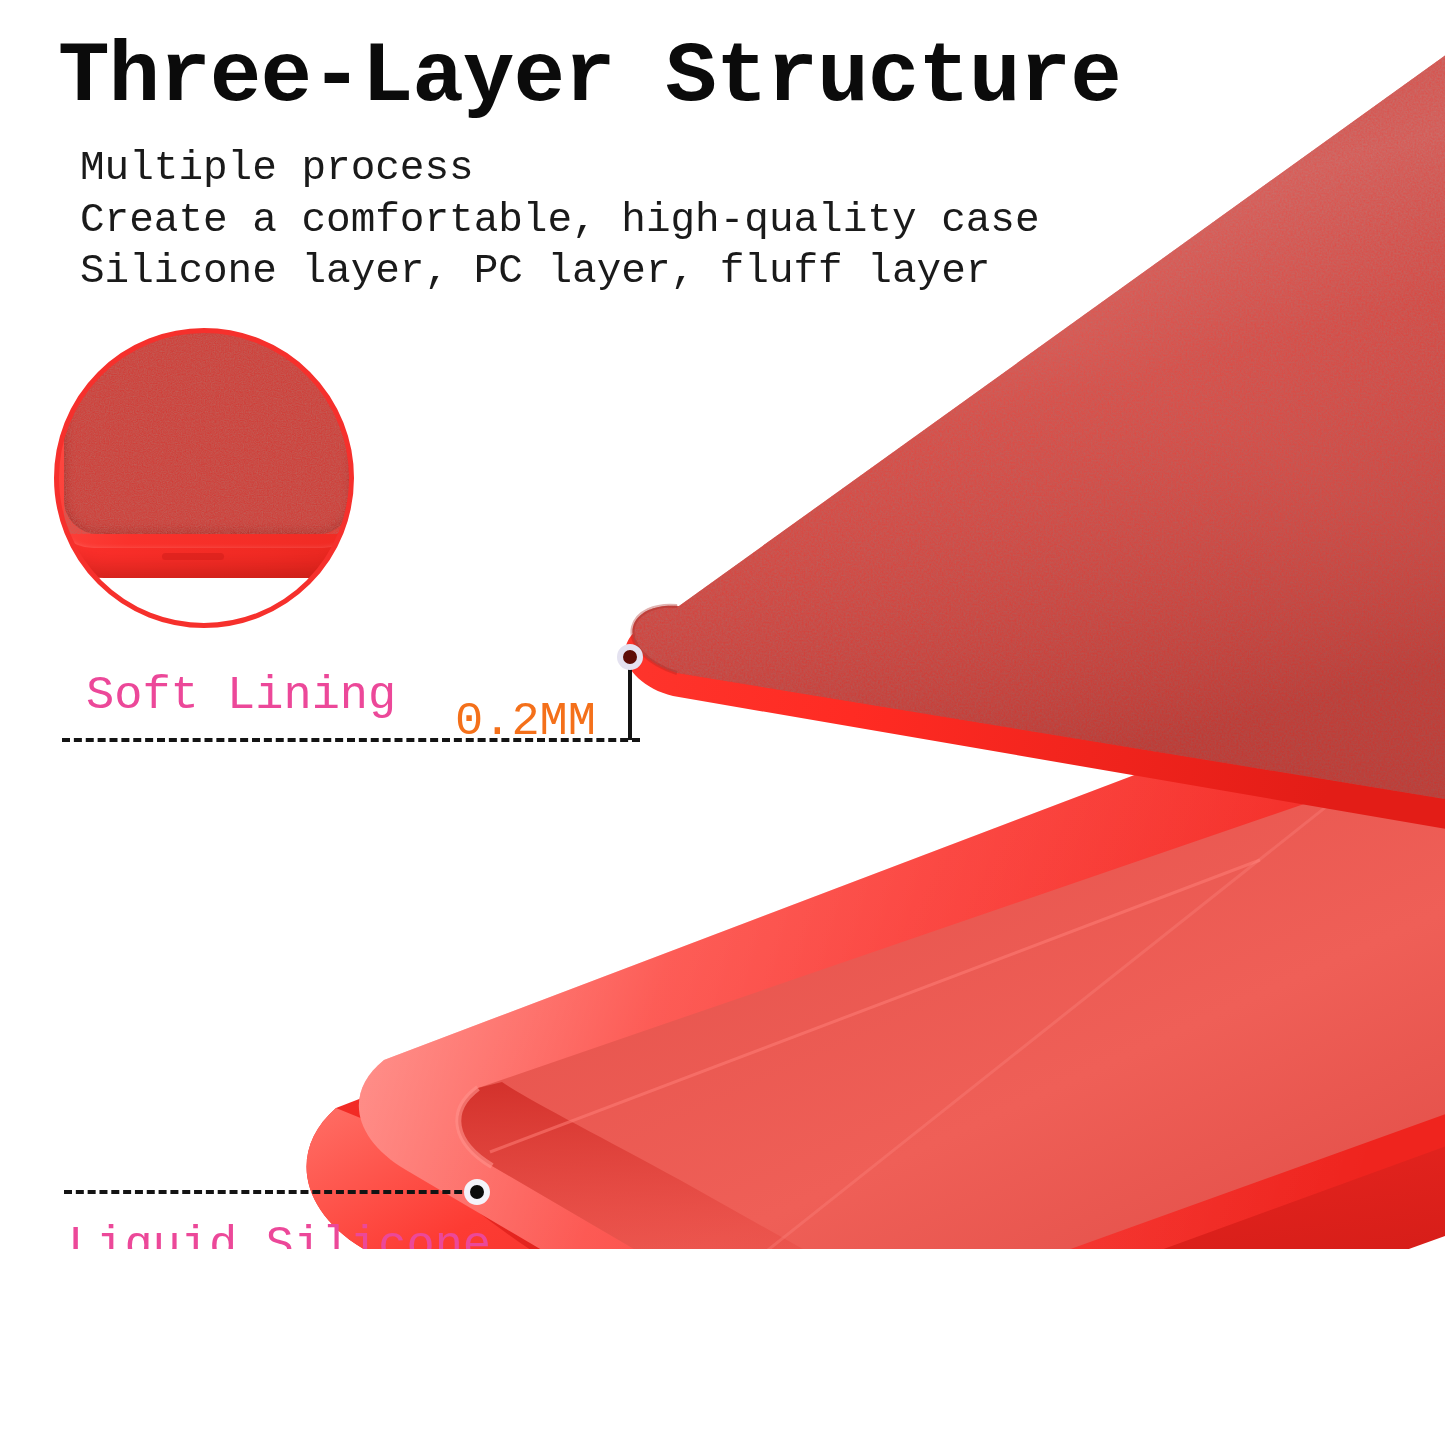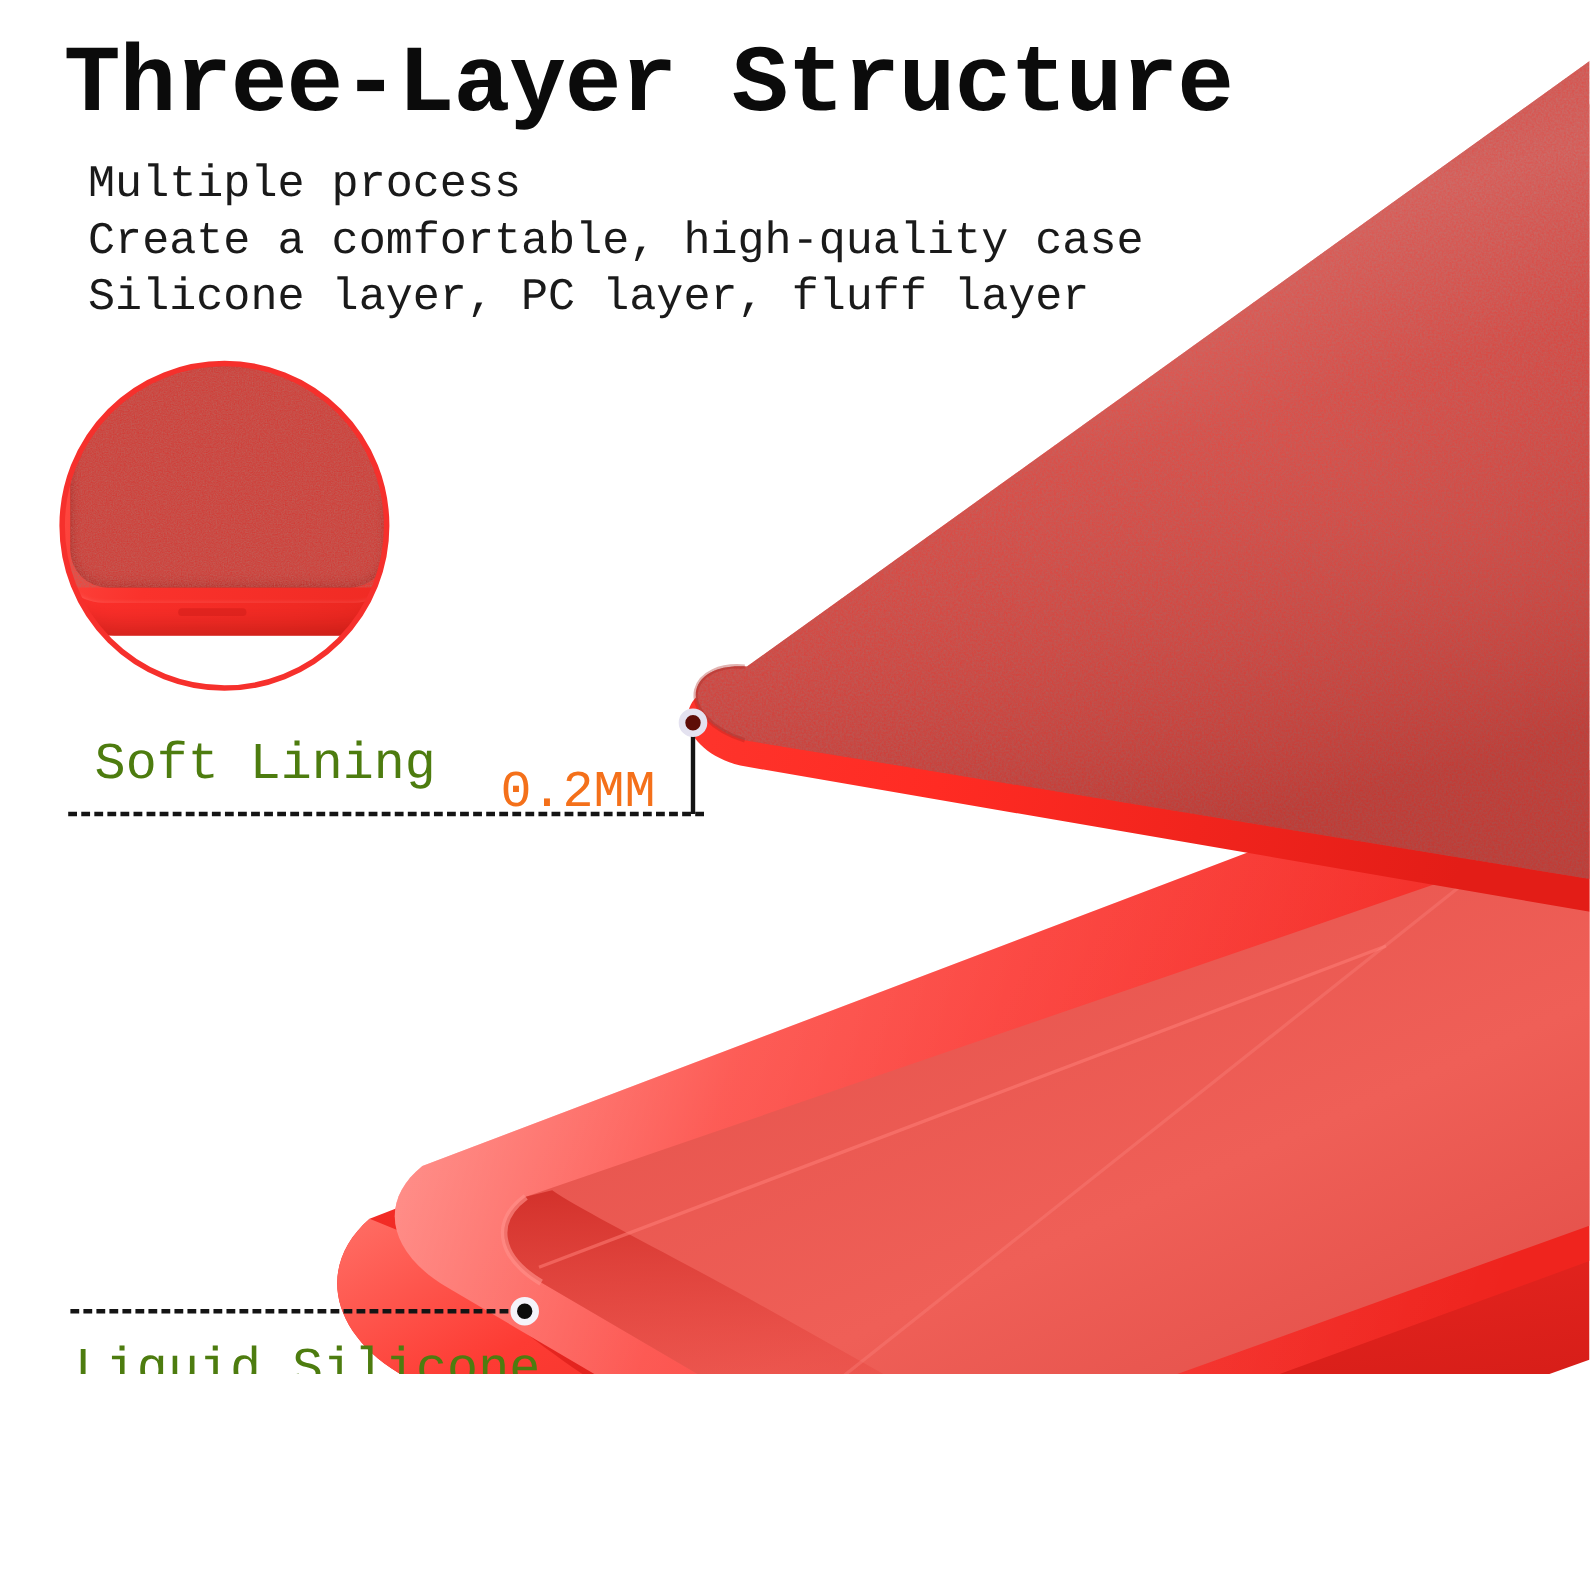--- a/index.html
+++ b/index.html
@@ -129,21 +129,21 @@
     width: 1250px;
     height: 760px;
     z-index: 2;
   }
   #shell svg { display: block; }
 
   
   .callout-label {
     position: absolute;
     font-size: 47px;
-    color: #4d7c0f;
+    color: #ec4899;
     white-space: nowrap;
     line-height: 1;
     z-index: 8;
   }
   #label-soft-lining { left: 86px; top: 672px; }
   #label-liquid-silicone { left: 68px; top: 1222px; }
 
   #label-thickness {
     position: absolute;
     left: 455px;

